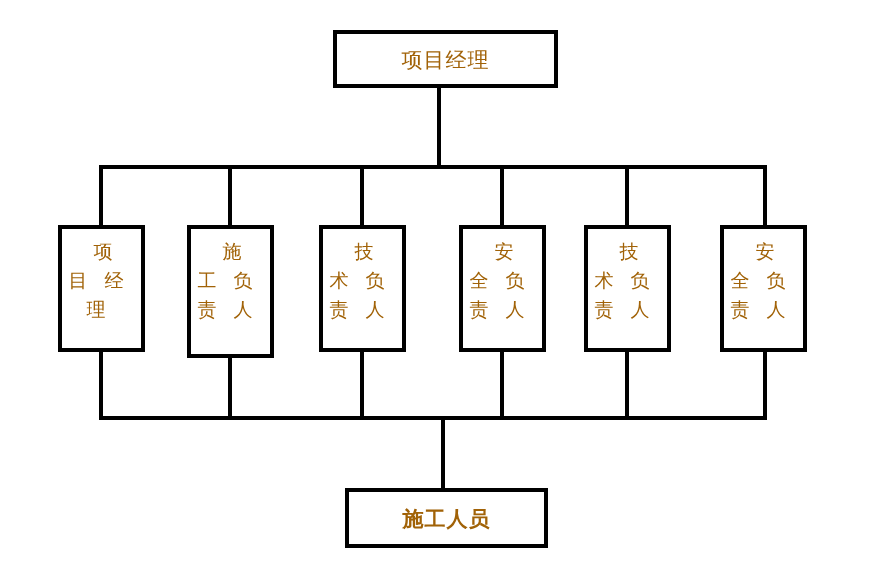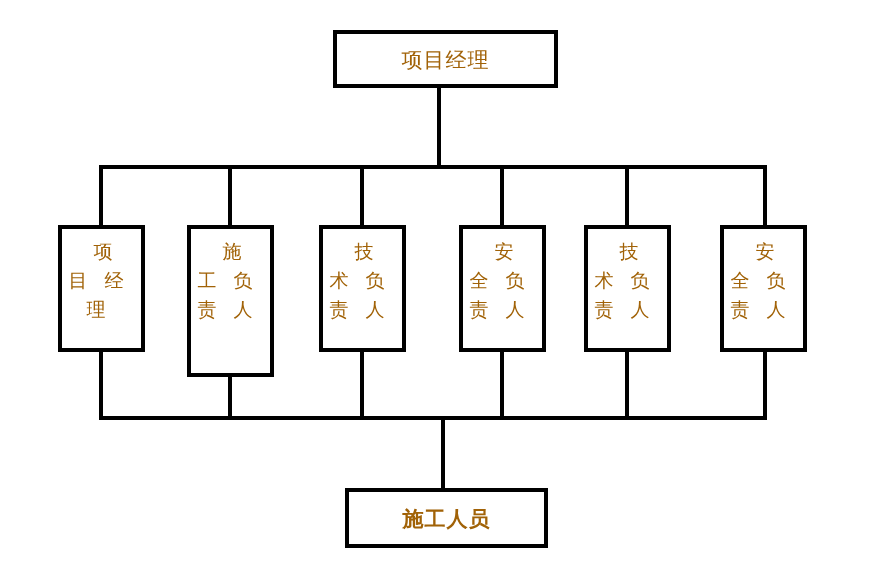--- a/index.html
+++ b/index.html
@@ -88,21 +88,21 @@
   <div class="line-v" style="left:228px; top:165px; height:62px;"></div>
   <div class="line-v" style="left:360px; top:165px; height:62px;"></div>
   <div class="line-v" style="left:500px; top:165px; height:62px;"></div>
   <div class="line-v" style="left:625px; top:165px; height:62px;"></div>
   <div class="line-v" style="left:763px; top:165px; height:62px;"></div>
 
   <div class="node node-narrow" style="left:58px; top:225px; width:87px; height:127px;">
     <span class="node-label">项目经理</span>
   </div>
 
-  <div class="node node-narrow" style="left:187px; top:225px; width:87px; height:152px;">
+  <div class="node node-narrow" style="left:187px; top:225px; width:87px; height:133px;">
     <span class="node-label">施工负责人</span>
   </div>
 
   <div class="node node-narrow" style="left:319px; top:225px; width:87px; height:127px;">
     <span class="node-label">技术负责人</span>
   </div>
 
   <div class="node node-narrow" style="left:459px; top:225px; width:87px; height:127px;">
     <span class="node-label">安全负责人</span>
   </div>

